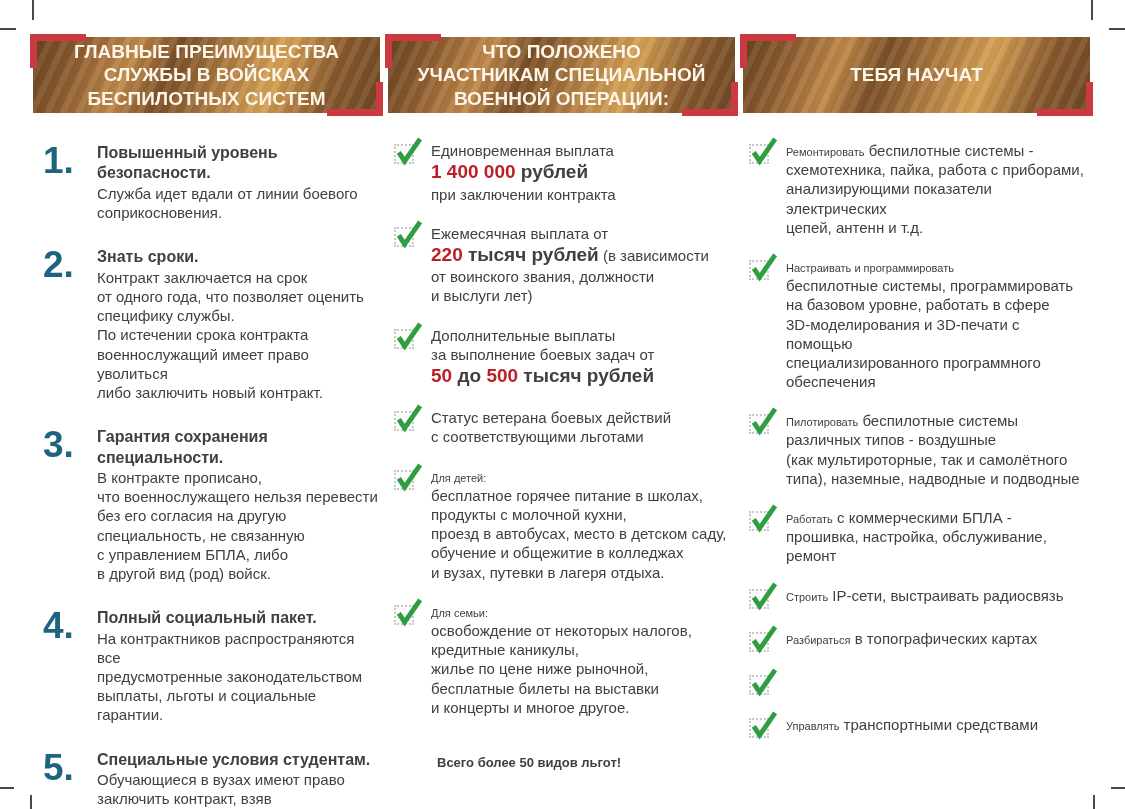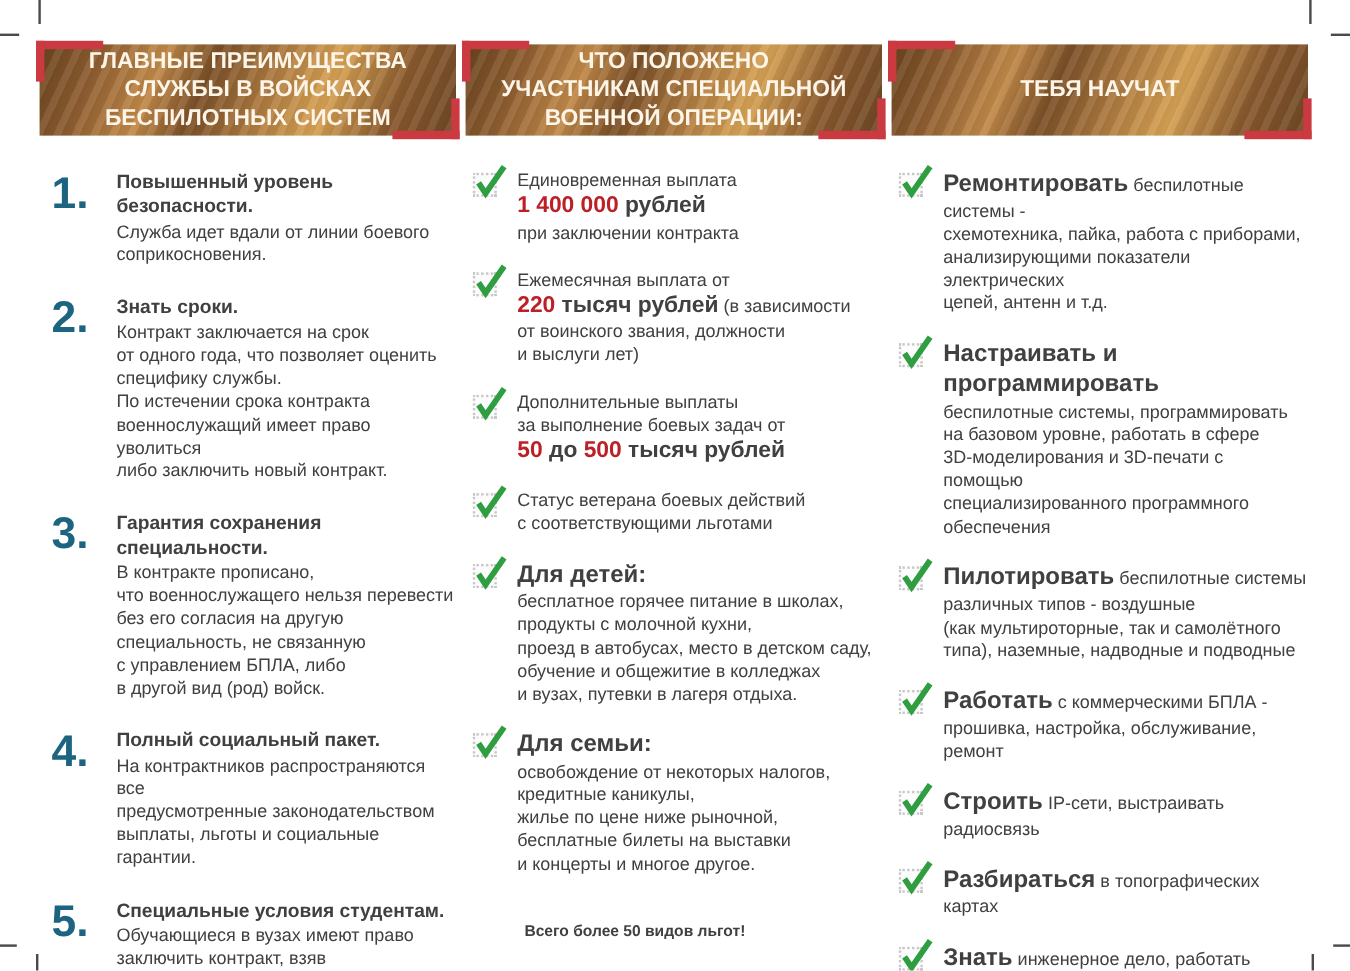--- a/index.html
+++ b/index.html
@@ -80,21 +80,21 @@
     flex: 0 0 20px;
     width: 20px; height: 20px;
     margin-top: 3px;
     border: 2px dotted #c8c8c8;
     background: #fcfcfc;
   }
   .checkbox svg { position: absolute; left: -3px; top: -11px; width: 31px; height: 31px; }
   .check-text { font-size: 15px; line-height: 1.28; white-space: pre-line; }
 
   .seg-n { }
-  .seg-t { font-weight: bold; font-size: 20px; }
+  .seg-t { font-weight: normal; font-size: 11px; }
   .seg-r { color: #bc2026; font-weight: bold; }
   .seg-b { color: #404040; font-weight: bold; }
   .check-text .seg-r, .check-text .seg-b { font-size: 19px; }
 
   .col2-footer {
     margin: 18px 0 0 49px;
     font-weight: bold;
     font-size: 13px;
   }
 </style>
@@ -345,22 +345,20 @@
     </span>
     <div class="check-text"><span class="seg-t">Разбираться</span><span class="seg-n"> в топографических картах</span></div>
   </li>
 
   <li class="check-item">
     <span class="checkbox">
       <svg viewBox="0 0 32 32">
         <path d="M6 18 L12 27 L28 4" fill="none" stroke="#2f9e41" stroke-width="5" stroke-linejoin="miter"></path>
       </svg>
     </span>
-    <div class="check-text"><span class="seg-t">Знать</span><span class="seg-n"> инженерное дело, работать
-с боеприпасами и взрывчатыми веществами</span></div>
   </li>
 
   <li class="check-item">
     <span class="checkbox">
       <svg viewBox="0 0 32 32">
         <path d="M6 18 L12 27 L28 4" fill="none" stroke="#2f9e41" stroke-width="5" stroke-linejoin="miter"></path>
       </svg>
     </span>
     <div class="check-text"><span class="seg-t">Управлять</span><span class="seg-n"> транспортными средствами</span></div>
   </li>

